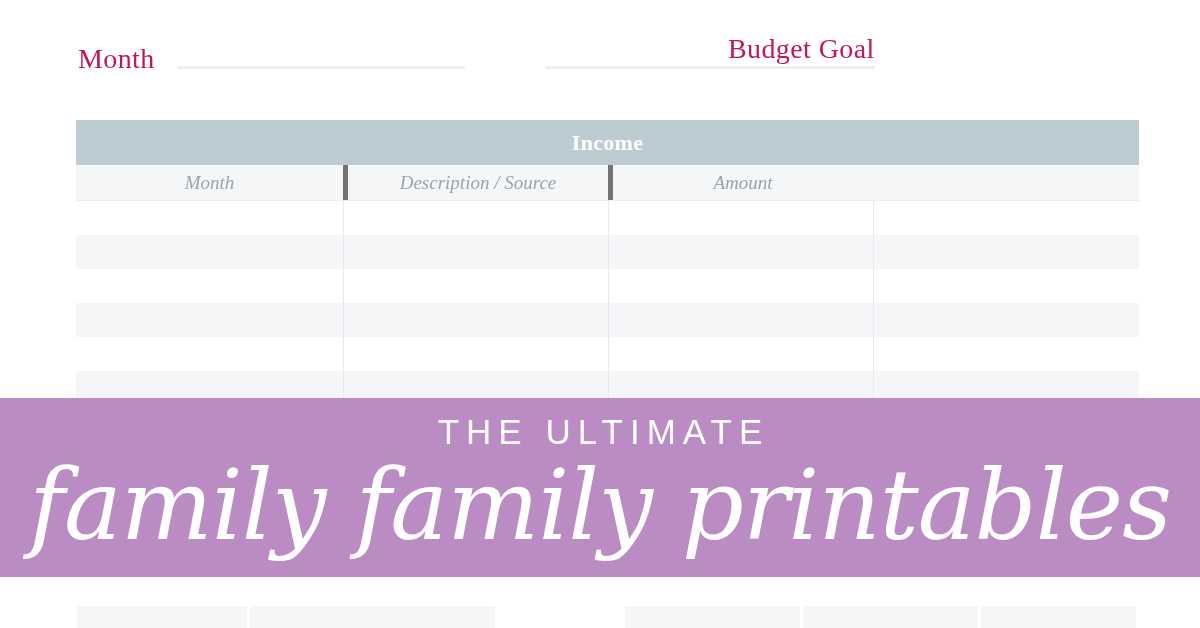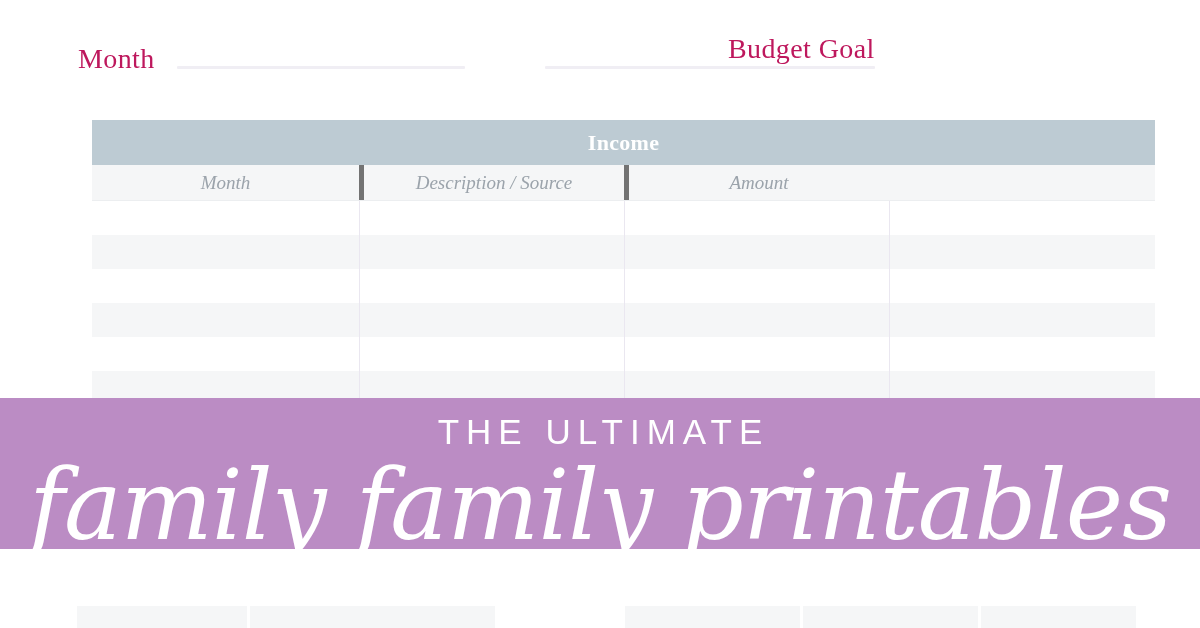--- a/index.html
+++ b/index.html
@@ -54,21 +54,21 @@
     border-radius: 1px;
   }
   #field-month { margin-left: 78px; }
   #field-month .field-rule { width: 288px; }
   #field-goal { margin-left: 58px; flex-direction: column; }
   #field-goal .field-rule { width: 330px; }
 
   
   .table-wrap {
     position: absolute;
-    left: 92px;
+    left: 76px;
     top: 120px;
     width: 1063px;
   }
   .tbl-title {
     height: 45px;
     background: #bdcbd3;
     color: #ffffff;
     font-family: "Liberation Serif", "DejaVu Serif", serif;
     font-weight: bold;
     font-size: 22px;
@@ -150,21 +150,21 @@
     background: #ffffff;
     height: 22px;
   }
 
   
   .banner {
     position: absolute;
     left: 0;
     top: 398px;
     width: 1200px;
-    height: 151px;
+    height: 179px;
     background: #bb8cc4;
     overflow: hidden;
   }
   .banner-kicker {
     position: absolute;
     top: 14px;
     left: 0;
     width: 1200px;
     text-align: center;
     color: #ffffff;

